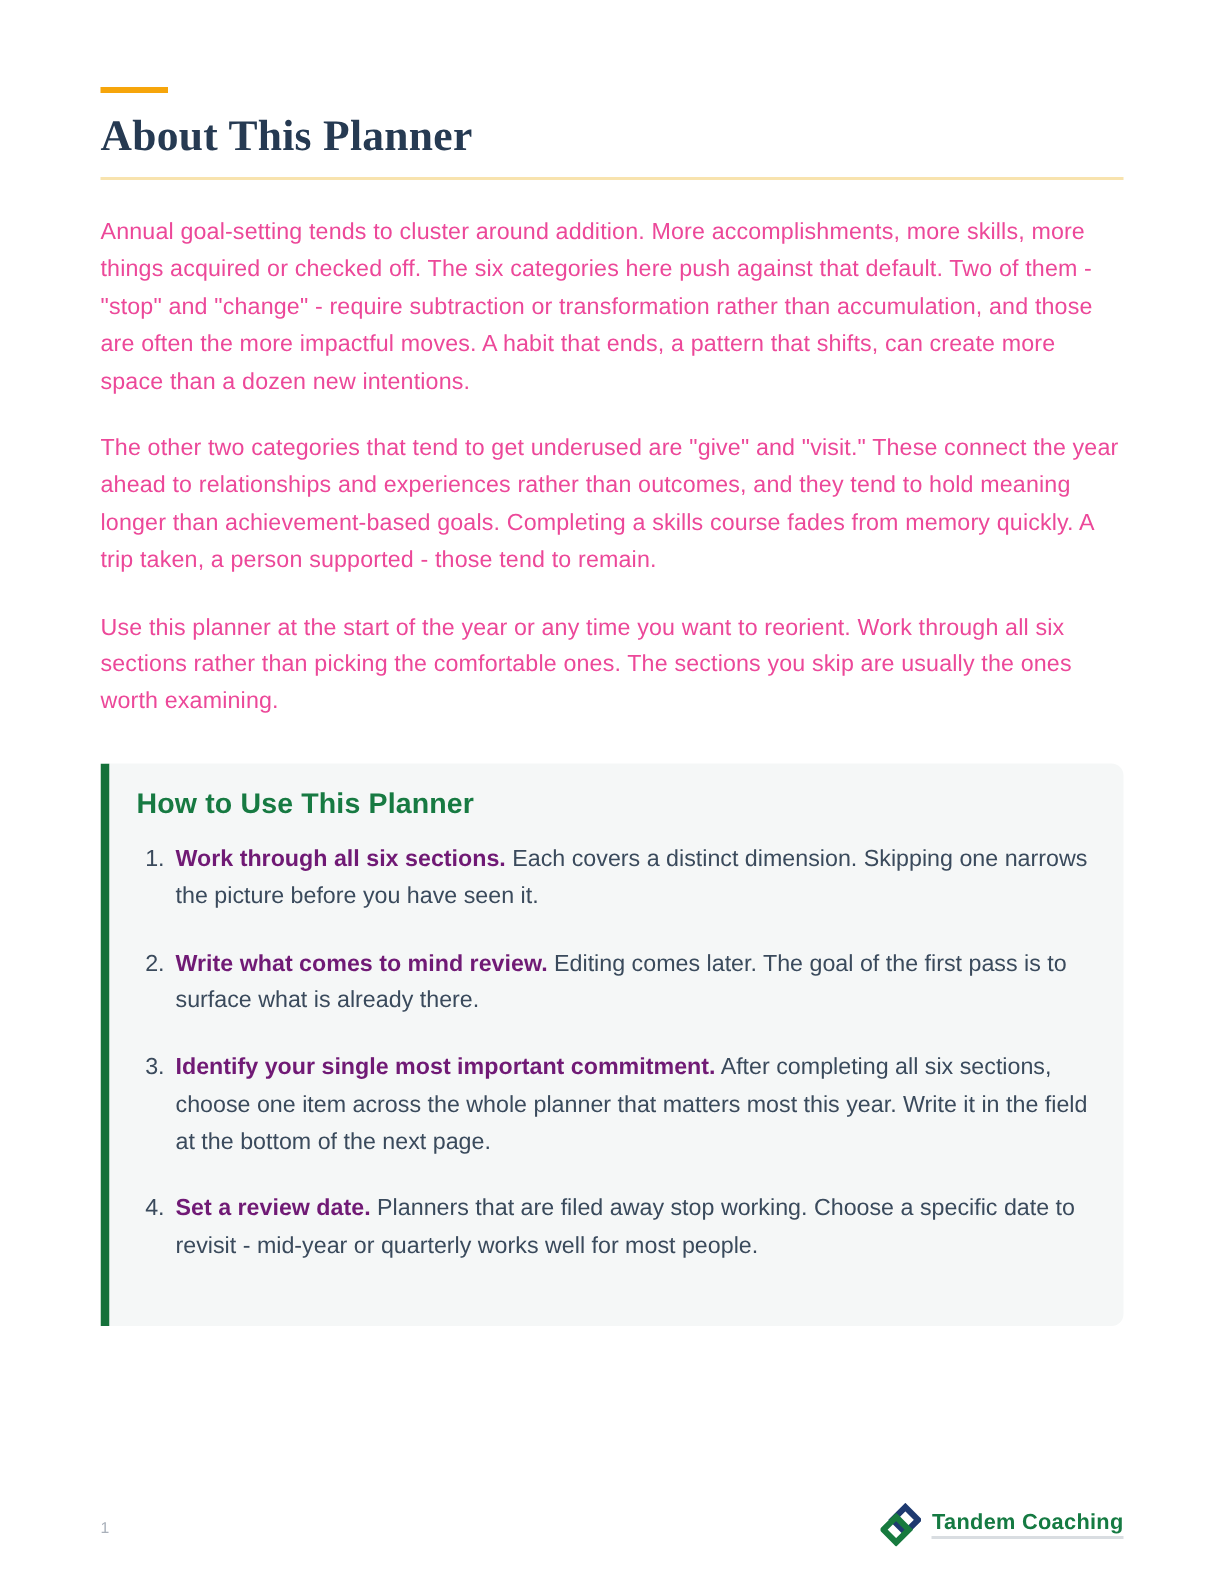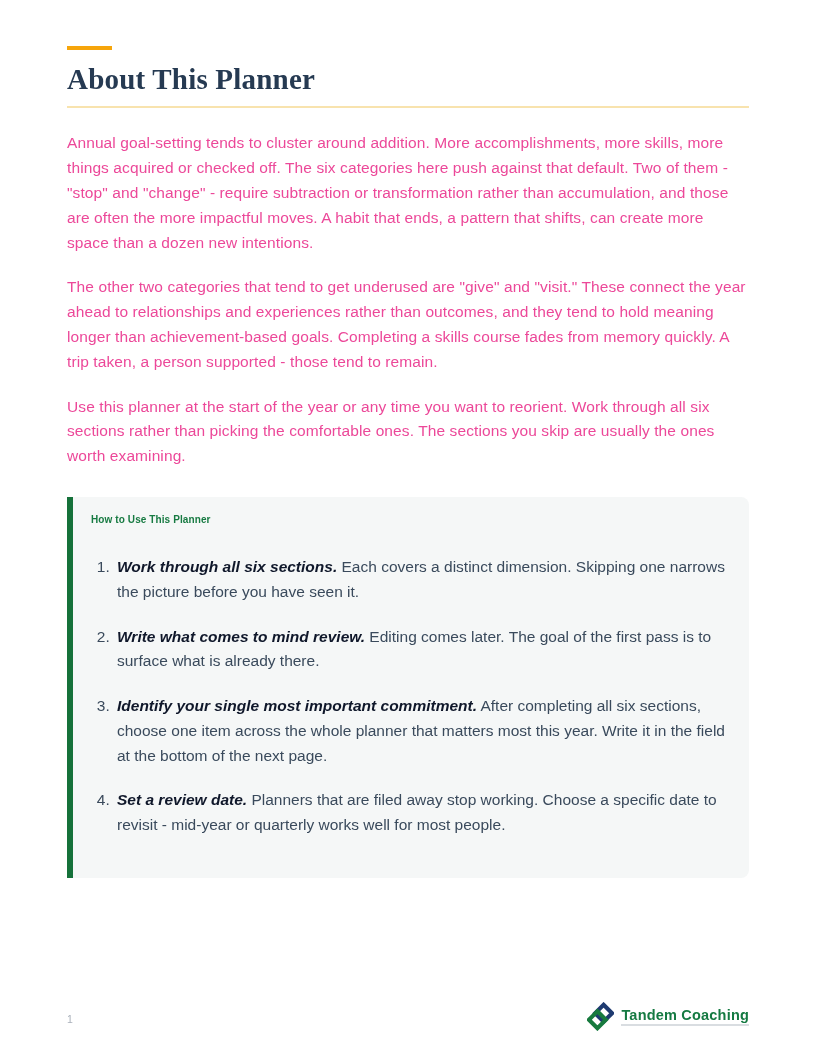--- a/index.html
+++ b/index.html
@@ -11,21 +11,21 @@
     background: #ffffff;
     font-family: "Liberation Sans", sans-serif;
     color: #3a4a5c;
     overflow: hidden;
     box-sizing: border-box;
   }
   .content {
     position: absolute;
     left: 67px;
     right: 67px;
-    top: 46px;
+    top: 58px;
   }
   .accent-bar {
     width: 45px;
     height: 4px;
     background: #f6a50b;
   }
   h1.title {
     margin: 13px 0 10px 0;
     font-family: "Liberation Serif", "DejaVu Serif", serif;
     font-weight: 700;
@@ -48,39 +48,39 @@
   }
   .callout {
     margin-top: 28px;
     background: #f5f7f7;
     border-left: 6px solid #15713a;
     border-radius: 0 8px 8px 0;
     padding: 17px 24px 28px 18px;
     box-sizing: border-box;
   }
   .callout-heading {
-    margin: 0 0 30px 0;
-    font-size: 10px;
+    margin: 0 0 13px 0;
+    font-size: 19px;
     font-weight: 700;
     color: #177a42;
     letter-spacing: 0.1px;
   }
   ol.callout-list {
     margin: 0;
     padding-left: 23px;
     font-size: 15.5px;
     line-height: 1.6;
     color: #3a4a5c;
   }
   ol.callout-list li {
     margin-bottom: 20px;
     padding-left: 3px;
   }
   ol.callout-list li:last-child { margin-bottom: 12px; }
-  .item-lead { font-weight: 700; color: #0f172a; font-style: italic; }
+  .item-lead { font-weight: 700; color: #701a75; }
   .footer {
     position: absolute;
     left: 67px;
     right: 67px;
     bottom: 25px;
     height: 30px;
   }
   .page-number {
     position: absolute;
     left: 0;

